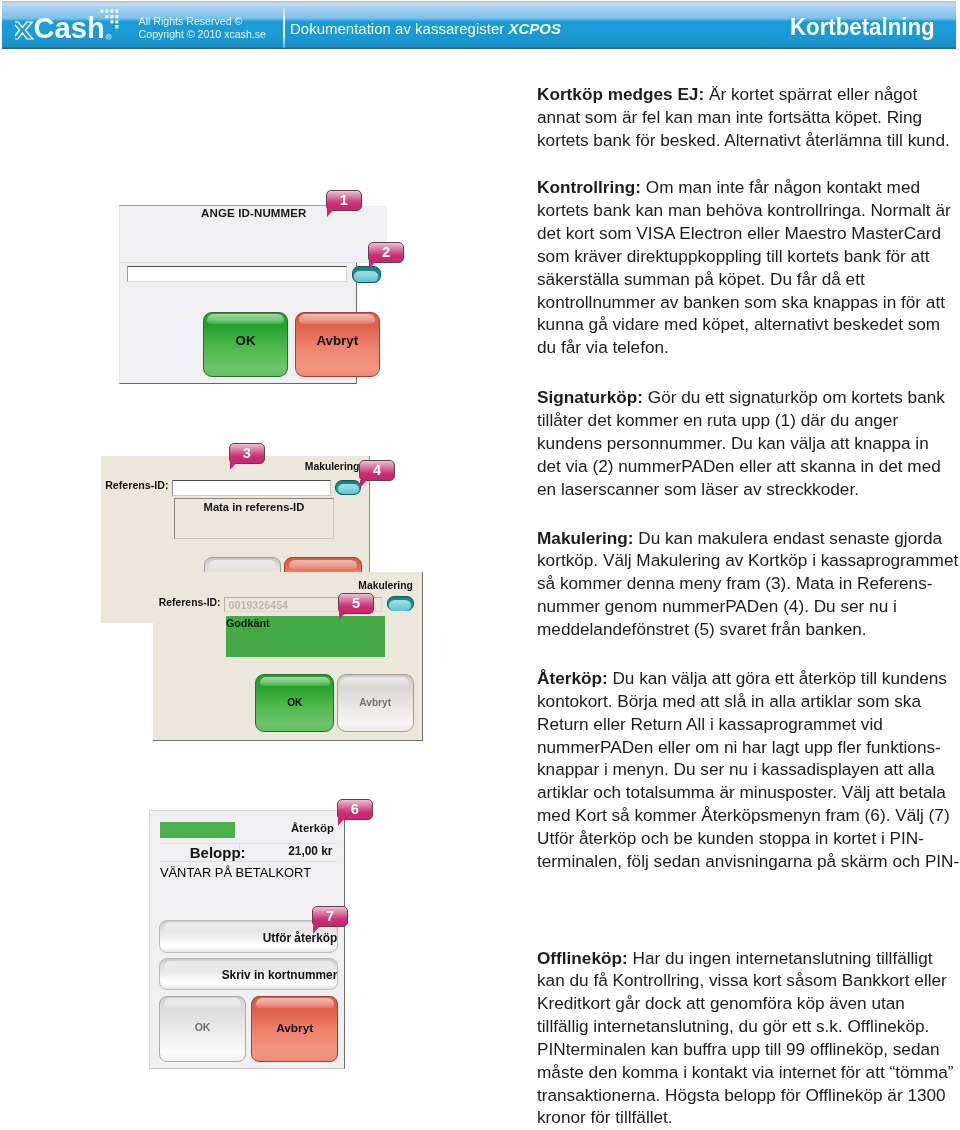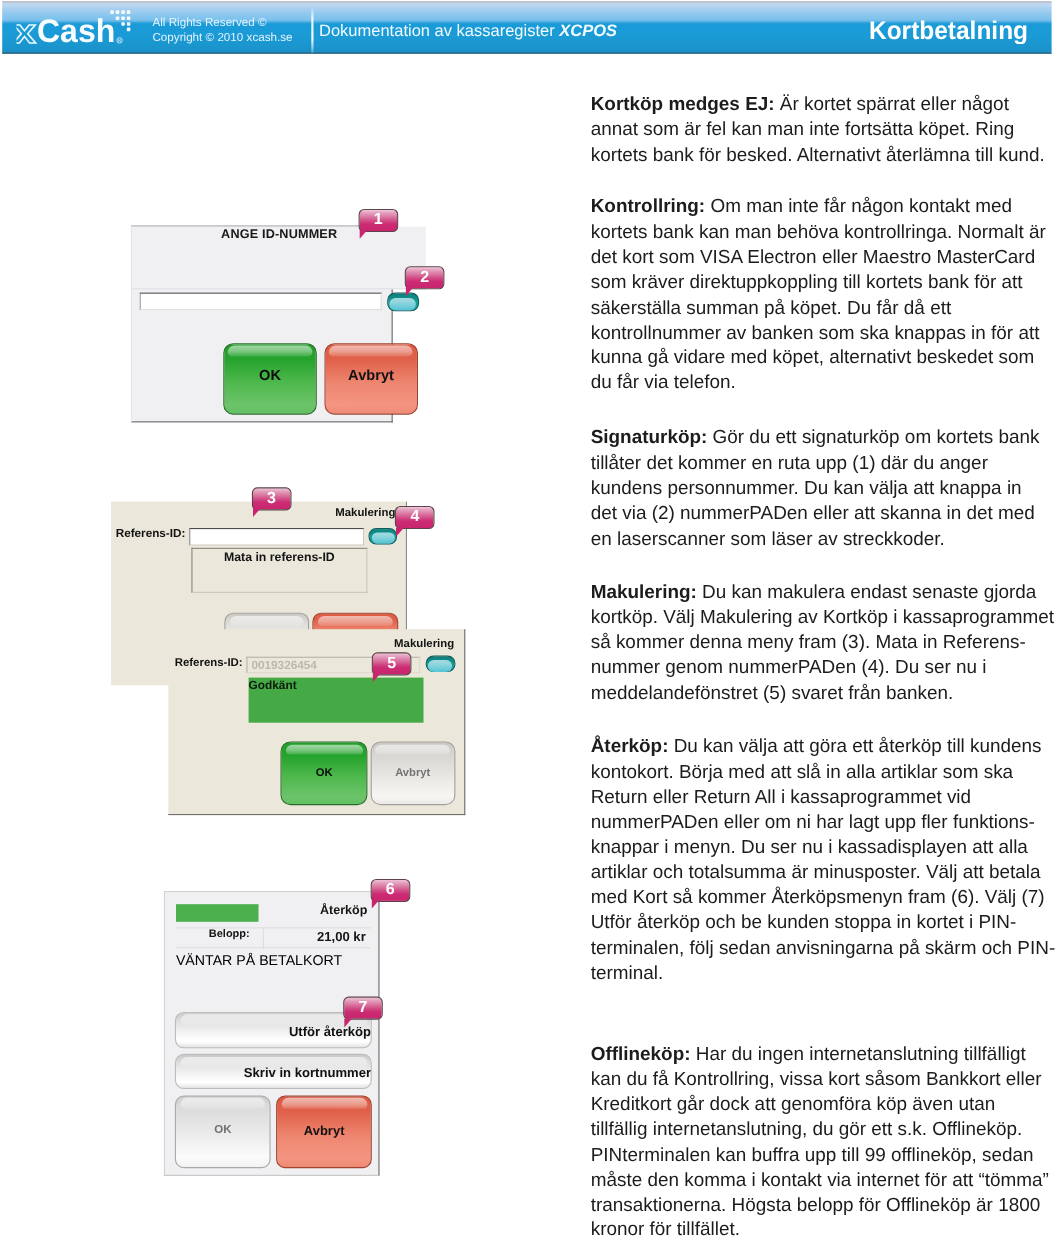--- a/index.html
+++ b/index.html
@@ -124,21 +124,21 @@
 
   
   .s6{left:148.8px;top:809.7px;width:196px;height:259.1px;background:#f0f0f2;
       border-left:1px solid #d3d3d3;border-top:1px solid #d3d3d3;
       border-right:1.3px solid #6b6b6b;border-bottom:1px solid #c6c6c6;box-sizing:border-box;}
   .s6-greenbar{position:absolute;left:10.1px;top:11.3px;width:75.4px;height:16.1px;background:#4cb04c;}
   .s6-title{position:absolute;left:141.1px;top:11.29px;white-space:nowrap;font-size:11.4px;font-weight:bold;color:#141414;}
   .s6-amtrow{position:absolute;left:10.1px;top:32.1px;width:177.3px;height:19.2px;
              border-top:1px solid #dddddd;border-bottom:1px solid #dddddd;box-sizing:border-box;}
   .s6-amtsep{position:absolute;left:79px;top:0;width:1px;height:19.2px;background:#dddddd;}
-  .s6-amtlbl{position:absolute;left:29.9px;top:0.18px;font-size:10px;font-weight:bold;color:#141414;}
+  .s6-amtlbl{position:absolute;left:29.9px;top:0.18px;font-size:15px;font-weight:bold;color:#141414;}
   .s6-amt{position:absolute;left:128.3px;top:-0.29px;white-space:nowrap;font-size:11.9px;font-weight:bold;color:#141414;}
   .s6-msg{position:absolute;left:10.1px;top:51.3px;width:177.3px;height:50px;}
   .s6-msg-txt{position:absolute;left:0;right:0;top:2.53px;text-align:left;white-space:nowrap;
               font-size:12.9px;color:#000000;}
   .s6-a1{left:9.4px;top:109.1px;width:179.1px;height:32.9px;font-size:11.9px;border-radius:8px;}
   .s6-a2{left:9.4px;top:147.6px;width:179.1px;height:32px;font-size:11.9px;border-radius:8px;}
   .s6-ok{left:9.4px;top:185px;width:86.8px;height:66px;font-size:10.5px;border-radius:8px;}
   .s6-cancel{left:101.3px;top:185px;width:87.2px;height:66px;font-size:11.8px;border-radius:8px;}
   .s6-a1 .lbl{top:10.71px;}
   .s6-a2 .lbl{top:8.41px;}
@@ -341,25 +341,24 @@
     <p class="para" style="top: 667.1px;">
       <span class="ln"><b>Återköp:</b> Du kan välja att göra ett återköp till kundens</span>
       <span class="ln">kontokort. Börja med att slå in alla artiklar som ska</span>
       <span class="ln">Return eller Return All i kassaprogrammet vid</span>
       <span class="ln">nummerPADen eller om ni har lagt upp fler funktions-</span>
       <span class="ln">knappar i menyn. Du ser nu i kassadisplayen att alla</span>
       <span class="ln">artiklar och totalsumma är minusposter. Välj att betala</span>
       <span class="ln">med Kort så kommer Återköpsmenyn fram (6). Välj (7)</span>
       <span class="ln">Utför återköp och be kunden stoppa in kortet i PIN-</span>
       <span class="ln">terminalen, följ sedan anvisningarna på skärm och PIN-</span>
-      <span class="ln">terminal.</span>
     </p>
     <p class="para" style="top: 946.5px;">
       <span class="ln"><b>Offlineköp:</b> Har du ingen internetanslutning tillfälligt</span>
       <span class="ln">kan du få Kontrollring, vissa kort såsom Bankkort eller</span>
       <span class="ln">Kreditkort går dock att genomföra köp även utan</span>
       <span class="ln">tillfällig internetanslutning, du gör ett s.k. Offlineköp.</span>
       <span class="ln">PINterminalen kan buffra upp till 99 offlineköp, sedan</span>
       <span class="ln">måste den komma i kontakt via internet för att “tömma”</span>
-      <span class="ln">transaktionerna. Högsta belopp för Offlineköp är 1800</span>
+      <span class="ln">transaktionerna. Högsta belopp för Offlineköp är 1300</span>
       <span class="ln">kronor för tillfället.</span>
     </p>
   </div>
 
 </body></html>

